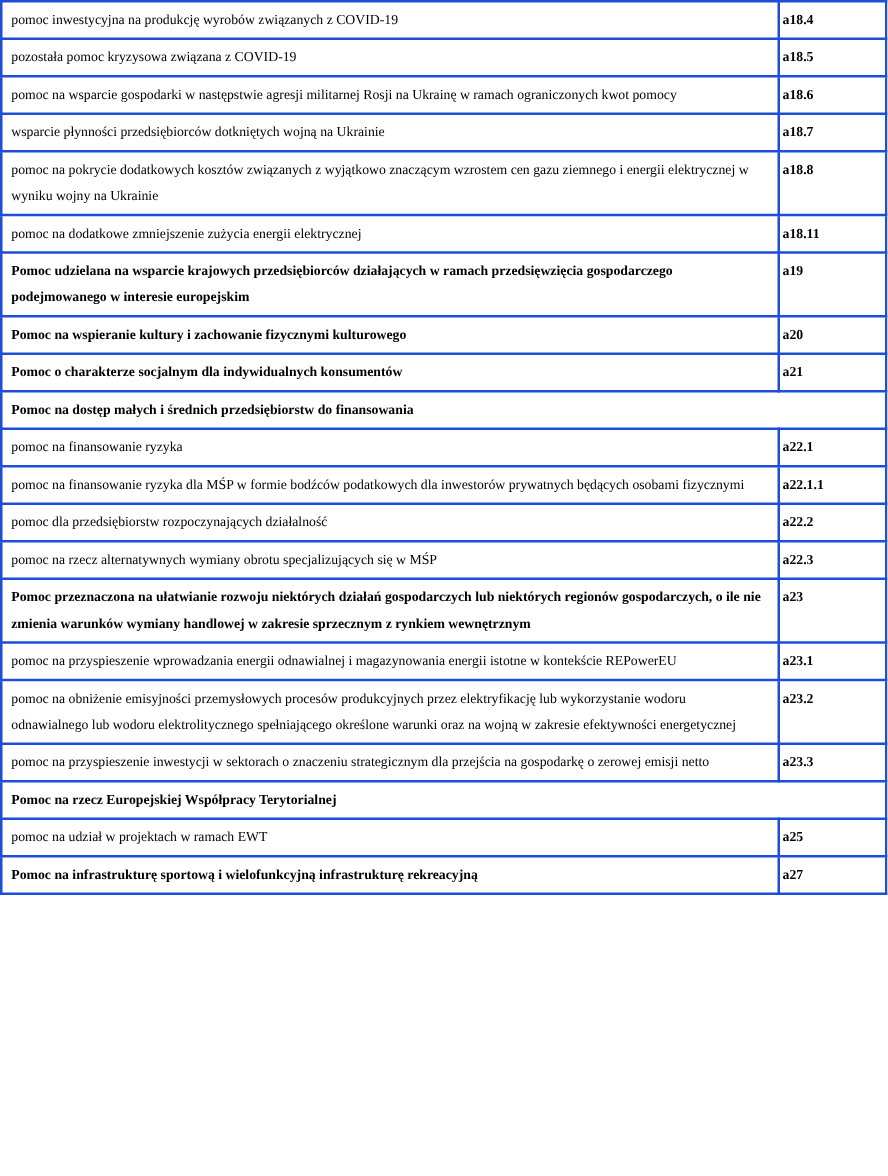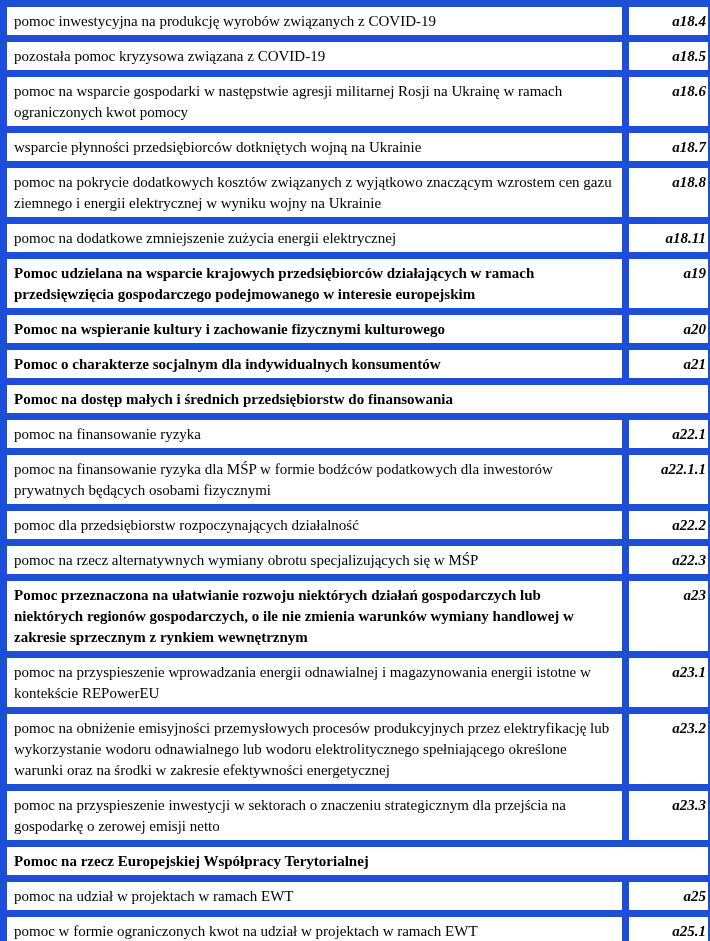--- a/index.html
+++ b/index.html
@@ -13,33 +13,32 @@
     font-family: "Liberation Serif", "DejaVu Serif", serif;
     color: #000000;
   }
   table.aid-table {
     width: 710px;
     border-collapse: collapse;
     table-layout: fixed;
     border: 2px solid #2d2d2d;
   }
   table.aid-table td {
-    border: 7px solid #1d4ed8;
+    border: 2px solid #1d4ed8;
     vertical-align: top;
-    font-size: 15px;
+    font-size: 11px;
     line-height: 21px;
     padding: 4px 10px 3px 7px;
     word-wrap: break-word;
     margin-left: 22px;
   }
   table.aid-table td.code-cell {
-    text-align: right;
+    text-align: left;
     font-weight: bold;
     padding: 4px 2px 3px 2px;
-    font-style: italic;
   }
   table.aid-table tr.bold-row td {
     font-weight: bold;
   }
 </style>
 </head>
 <body>
 
 <table class="aid-table">
   <colgroup>
@@ -104,36 +103,32 @@
       </tr>
       <tr class="bold-row">
         <td>Pomoc przeznaczona na ułatwianie rozwoju niektórych działań gospodarczych lub niektórych regionów gospodarczych, o ile nie zmienia warunków wymiany handlowej w zakresie sprzecznym z rynkiem wewnętrznym</td>
         <td class="code-cell">a23</td>
       </tr>
       <tr>
         <td>pomoc na przyspieszenie wprowadzania energii odnawialnej i magazynowania energii istotne w kontekście REPowerEU</td>
         <td class="code-cell">a23.1</td>
       </tr>
       <tr>
-        <td>pomoc na obniżenie emisyjności przemysłowych procesów produkcyjnych przez elektryfikację lub wykorzystanie wodoru odnawialnego lub wodoru elektrolitycznego spełniającego określone warunki oraz na środki w zakresie efektywności energetycznej</td>
+        <td>pomoc na obniżenie emisyjności przemysłowych procesów produkcyjnych przez elektryfikację lub wykorzystanie wodoru odnawialnego lub wodoru elektrolitycznego spełniającego określone warunki oraz na wojną w zakresie efektywności energetycznej</td>
         <td class="code-cell">a23.2</td>
       </tr>
       <tr>
         <td>pomoc na przyspieszenie inwestycji w sektorach o znaczeniu strategicznym dla przejścia na gospodarkę o zerowej emisji netto</td>
         <td class="code-cell">a23.3</td>
       </tr>
       <tr class="bold-row">
         <td colspan="2">Pomoc na rzecz Europejskiej Współpracy Terytorialnej</td>
       </tr>
       <tr>
         <td>pomoc na udział w projektach w ramach EWT</td>
         <td class="code-cell">a25</td>
       </tr>
-      <tr>
-        <td>pomoc w formie ograniczonych kwot na udział w projektach w ramach EWT</td>
-        <td class="code-cell">a25.1</td>
-      </tr>
       <tr class="bold-row">
         <td>Pomoc na infrastrukturę sportową i wielofunkcyjną infrastrukturę rekreacyjną</td>
         <td class="code-cell">a27</td>
       </tr>
     </tbody>
 </table>
 
 </body></html>

